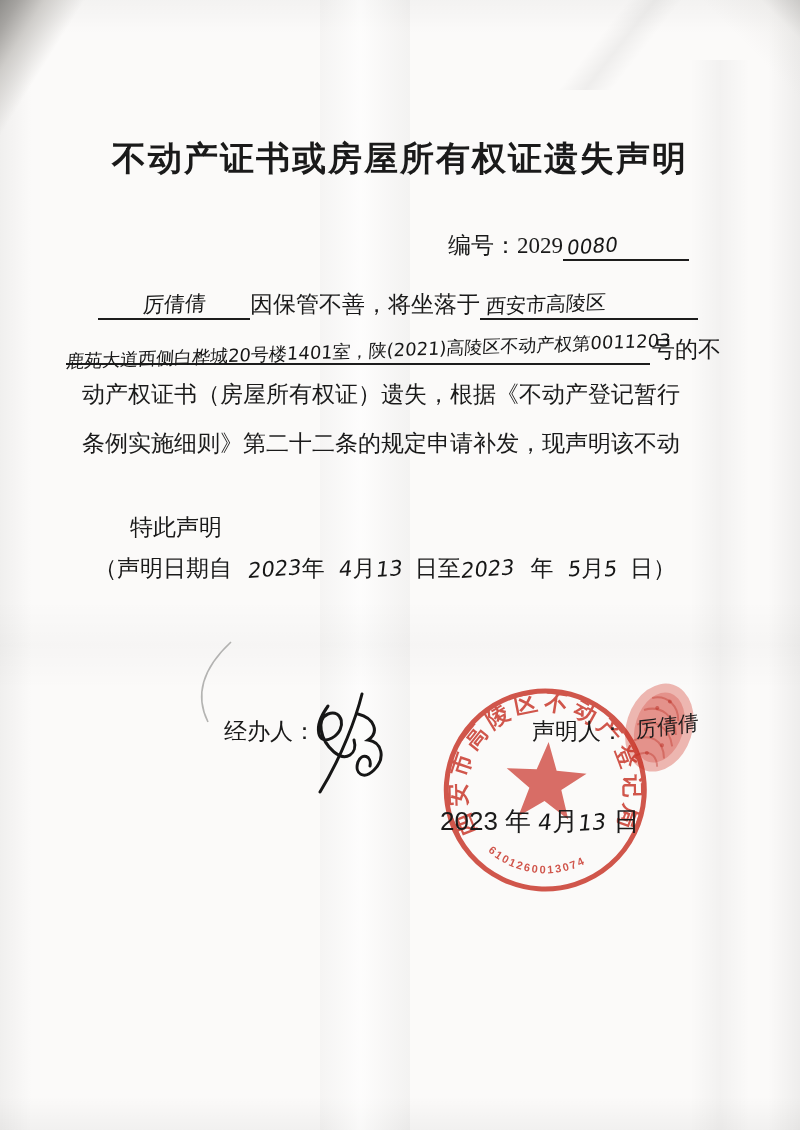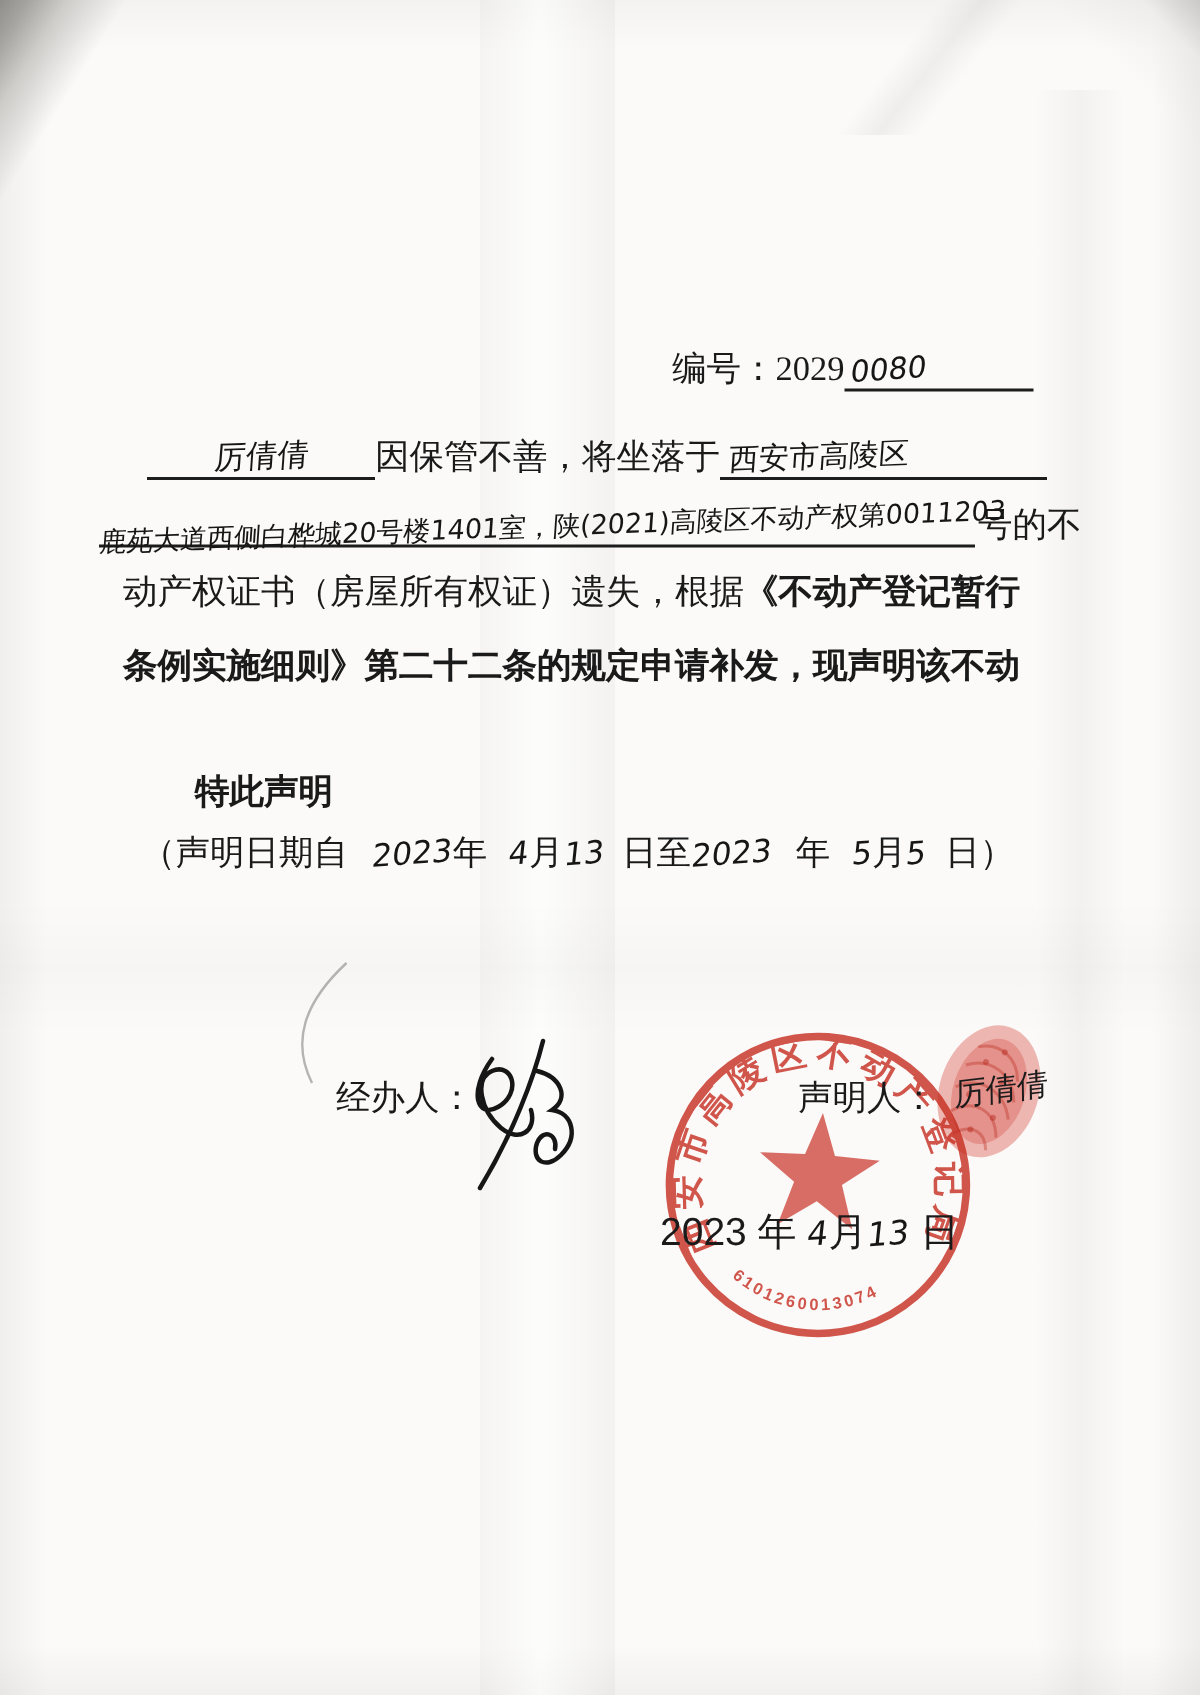--- a/index.html
+++ b/index.html
@@ -31,21 +31,21 @@
   .title{position:absolute; top:136px; left:0; width:800px; text-align:center;
     font-size:34px; font-weight:700; letter-spacing:2px;}
   .serial-row{position:absolute; top:230px; left:448px; font-size:23px;}
   .u-slot{display:inline-block; border-bottom:2px solid #1d1d1d; text-align:left; vertical-align:bottom;}
   .hw{display:inline-block; color:#161616; transform:rotate(-2deg) skewX(-6deg);
     font-family:"DejaVu Sans",sans-serif;}
   .hw-num{display:inline-block; color:#161616; transform:rotate(-4deg) skewX(-10deg);
     font-family:"DejaVu Sans",sans-serif;}
 
   .line{position:absolute; font-size:23px; white-space:nowrap;}
-  .bold-seg{font-weight:700; font-family:"Liberation Sans","DejaVu Sans",sans-serif;text-align:center;}
+  .bold-seg{font-weight:400; font-family:"Liberation Sans","DejaVu Sans",sans-serif;text-align:center;}
 
   .label{position:absolute; font-size:23px; z-index:5;}
   .sig-svg{position:absolute; z-index:4;}
   .stamp-wrap{position:absolute; left:428px; top:678px; width:236px; height:232px; z-index:2;
     transform:rotate(4deg); opacity:.92;}
   .fingerprint{position:absolute; left:604px; top:676px; width:112px; height:112px; z-index:2;}
   .decl-name{position:absolute; left:636px; top:712px; font-size:21px; z-index:6;
     transform:rotate(-7deg) skewX(-6deg); color:#1b1b1b;}
   .issue-date{position:absolute; left:440px; top:804px; font-size:26px; z-index:5; white-space:nowrap;}
   .crease-line-svg{position:absolute; left:185px; top:638px; z-index:1;}
@@ -56,20 +56,21 @@
 <div class="paper">
 
   <div class="crease crease-v1"></div>
   <div class="crease crease-v2"></div>
   <div class="crease crease-d1"></div>
   <div class="crease crease-h1"></div>
   <svg class="crease-line-svg" width="60" height="90">
     <path d="M46,4 C18,30 9,56 23,84" stroke="#7a7a78" stroke-width="1.6" fill="none" opacity="0.55"></path>
   </svg>
 
+  <div class="title serif">不动产证书或房屋所有权证遗失声明</div>
 
   <div class="serial-row serif">
     <span>编号：2029</span><span class="u-slot" style="width:122px; padding-left:4px;"><span class="hw-num" style="font-size:20px;">0080</span></span>
   </div>
 
   <div class="line serif" style="top:289px; left:98px;">
     <span class="u-slot" style="width:152px; text-align:center;"><span class="hw" style="font-size:21px;">厉倩倩</span></span><span>因保管不善，将坐落于</span><span class="u-slot" style="width:212px; padding-left:6px;"><span class="hw" style="font-size:20px;">西安市高陵区</span></span>
   </div>
 
   <div class="line serif" style="top:334px; left:66px;">

